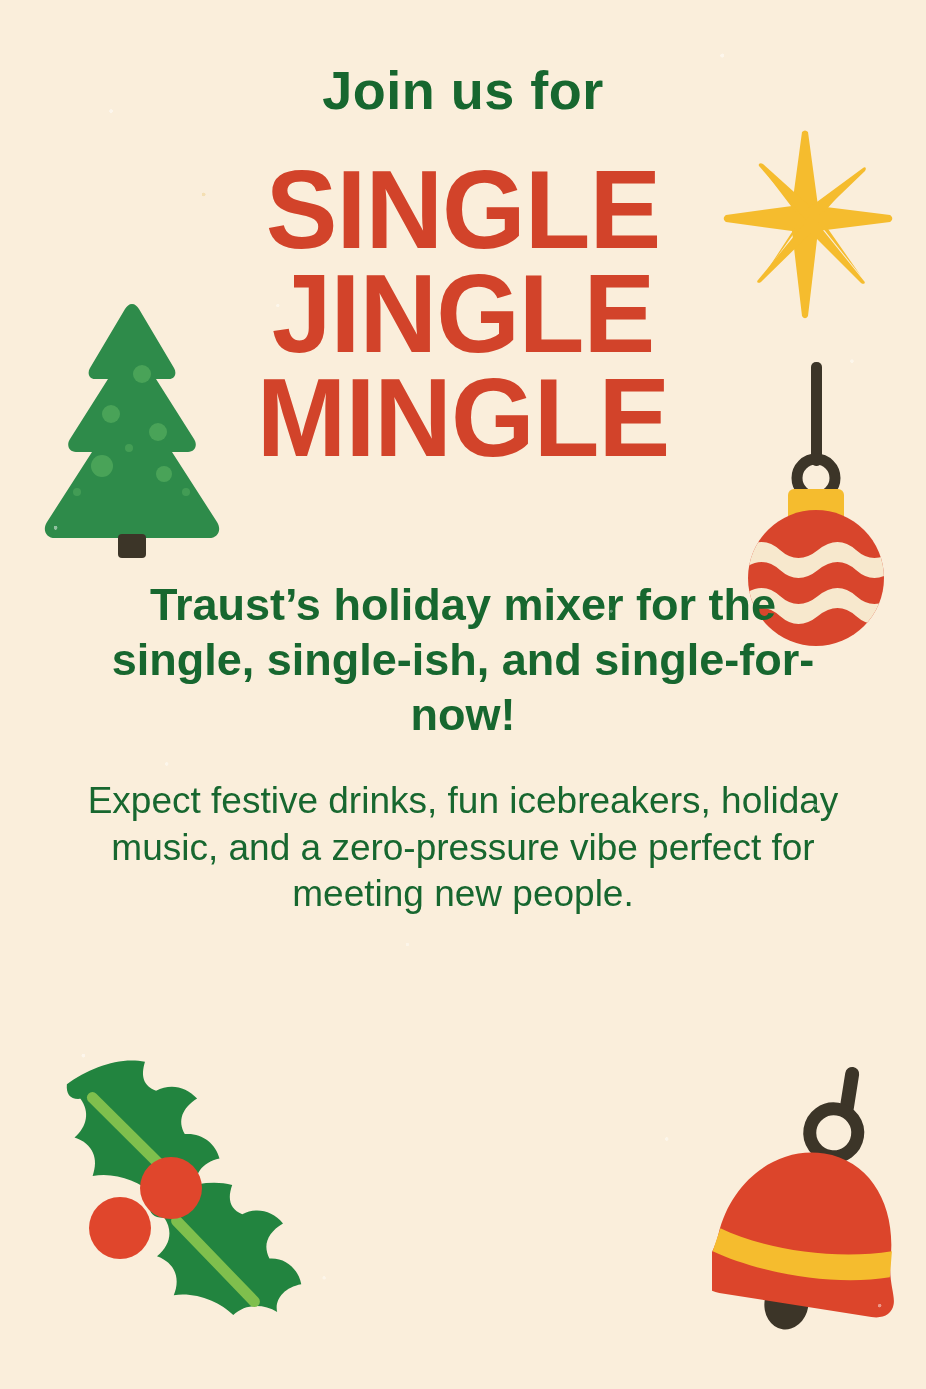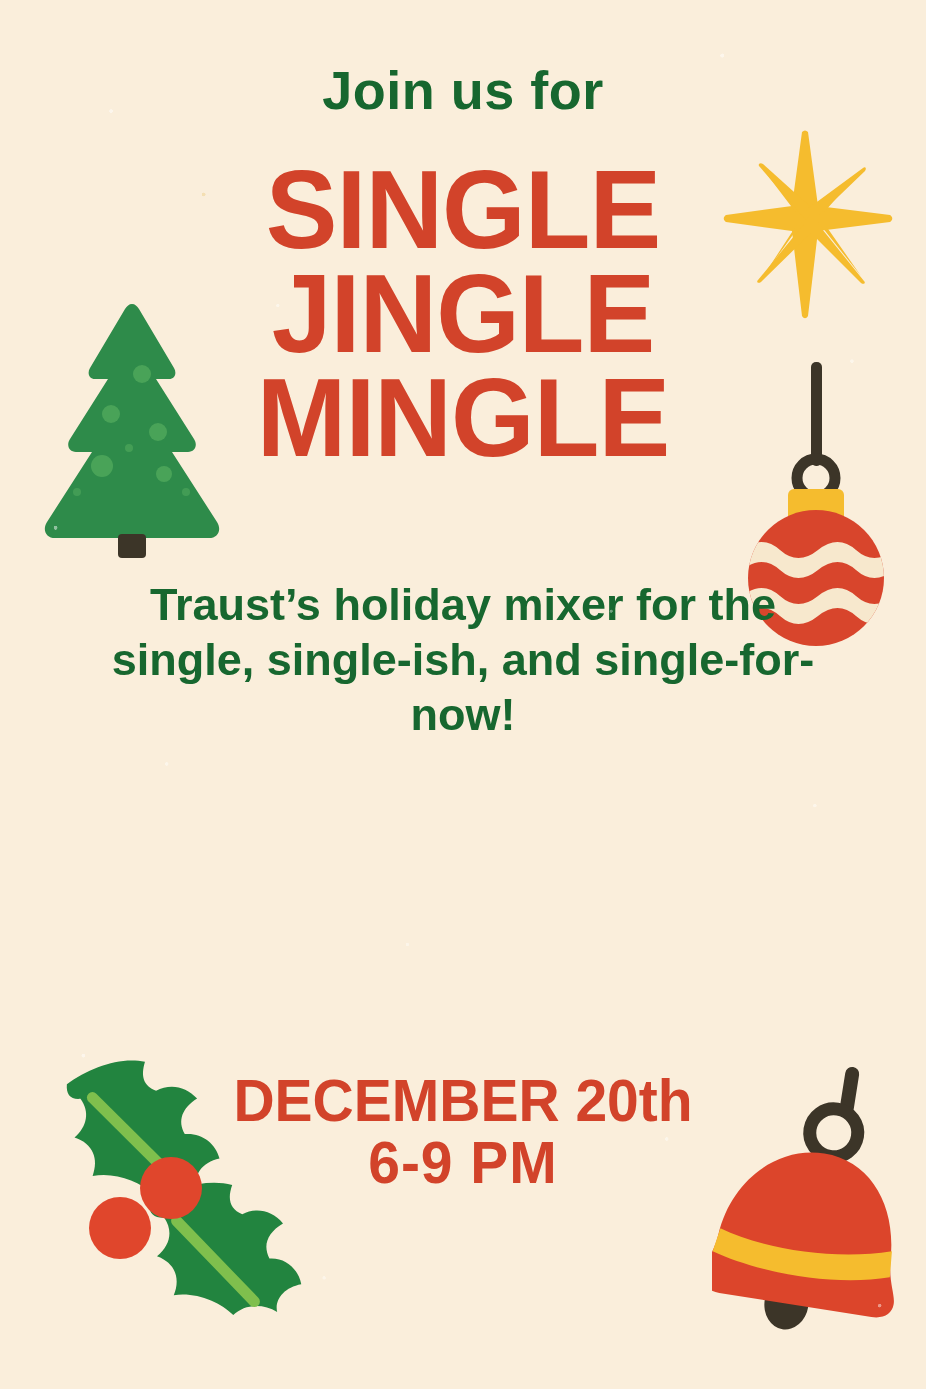--- a/index.html
+++ b/index.html
@@ -245,21 +245,18 @@
   <div class="stack" id="join-line">Join us for</div>
 
   <div class="stack" id="title-block">
     <div class="title-line">SINGLE</div>
     <div class="title-line">JINGLE</div>
     <div class="title-line">MINGLE</div>
   </div>
 
   <div class="stack" id="subtitle">Traust’s holiday mixer for the single, single-ish, and single-for-now!</div>
 
-
-
-  <div class="stack" id="datetime">
-    <div id="date-line">DECEMBER 20th</div>
-    <div id="time-line">6-9 PM</div>
-  </div>
+  <div class="stack" id="para1">Expect festive drinks, fun icebreakers, holiday music, and a zero-pressure vibe perfect for meeting new people.</div>
+
+
 
   <div id="grain"></div>
 </div>
 
 </body></html>

